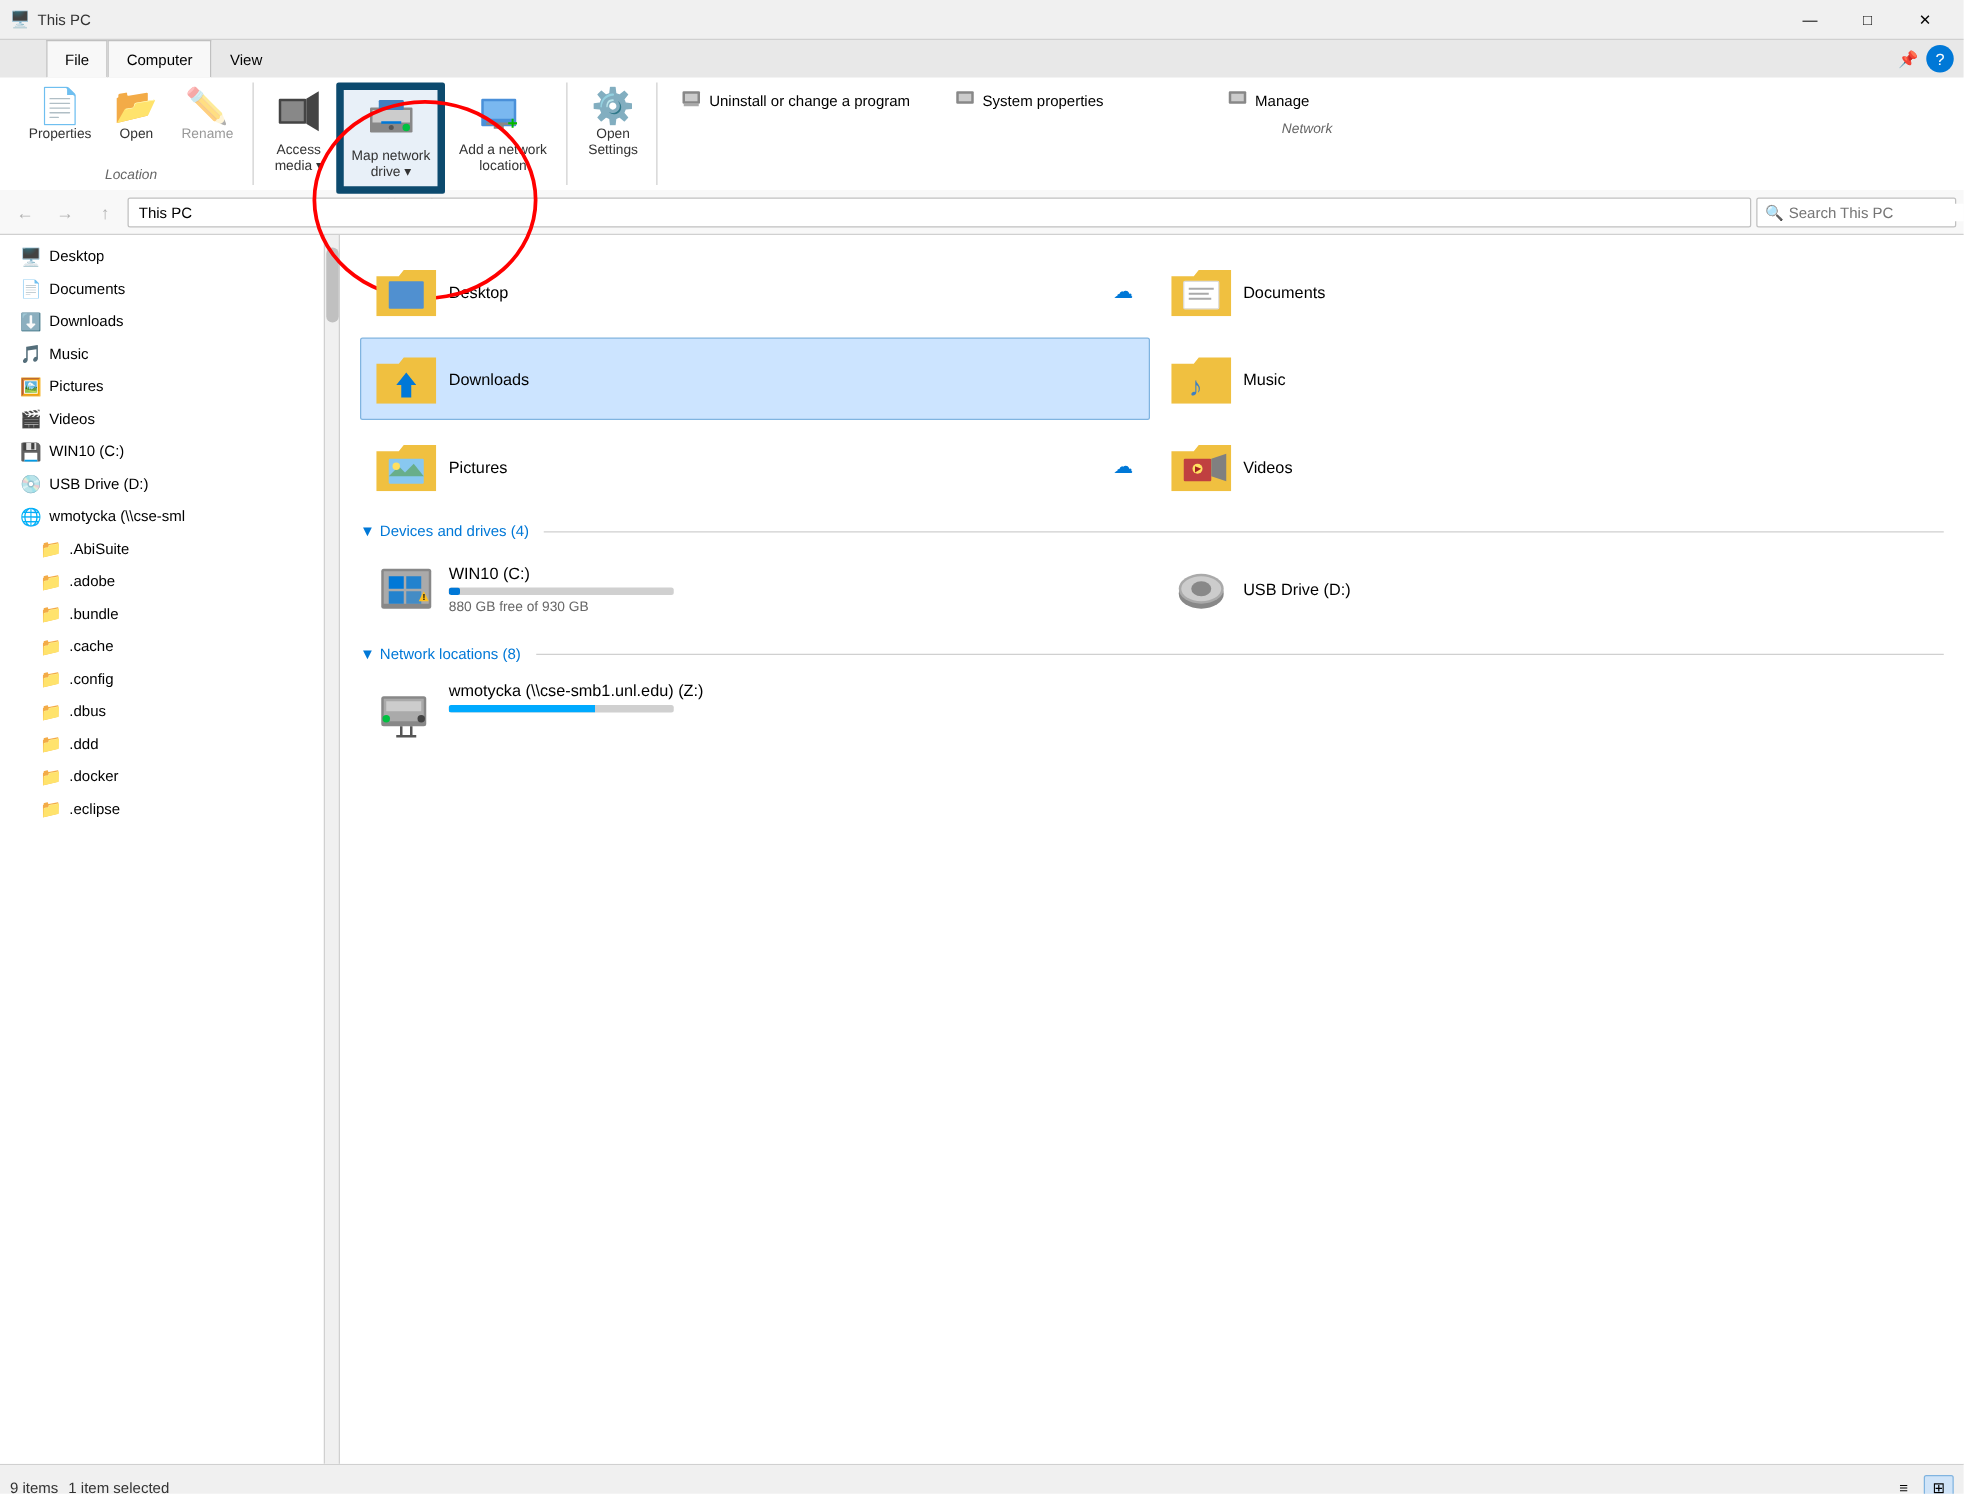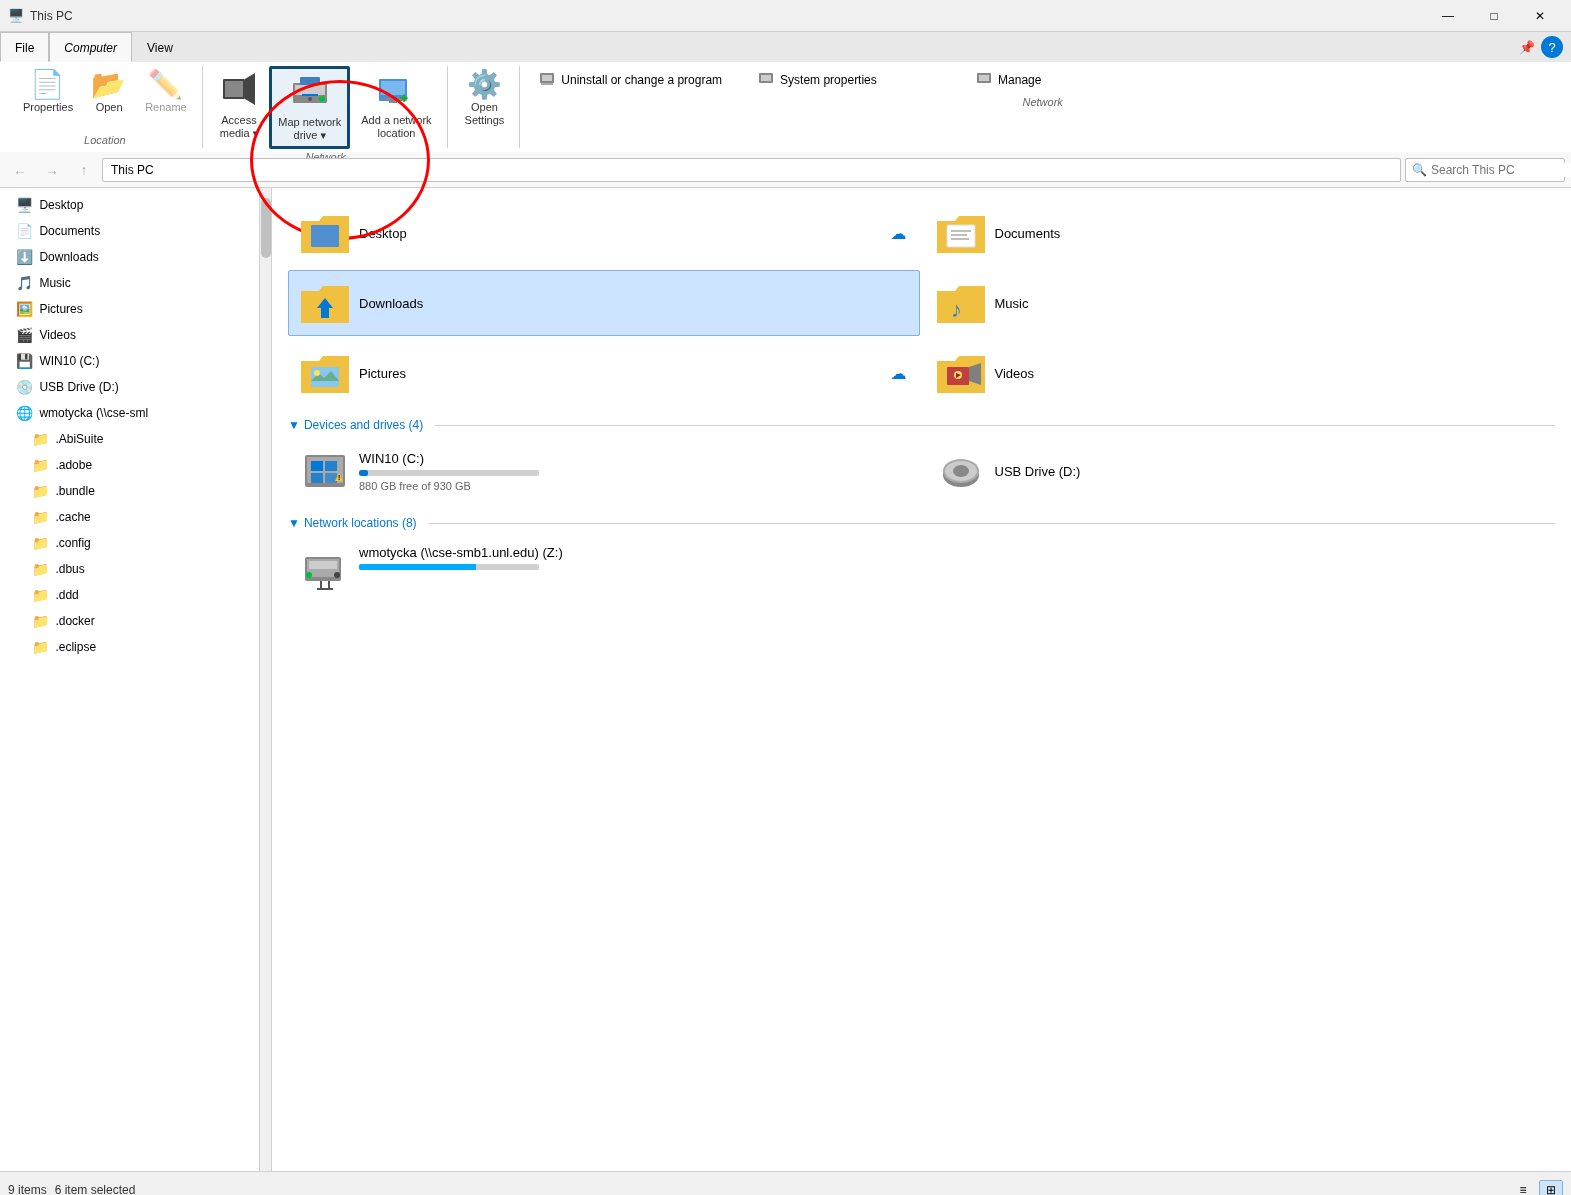--- a/index.html
+++ b/index.html
@@ -20,20 +20,21 @@
     .win-btn {
       width: 46px; height: 32px;
       border: none; background: transparent;
       font-size: 12px; cursor: pointer;
       display: flex; align-items: center; justify-content: center;
     }
     .ribbon-tabs {
       display: flex;
       height: 30px;
       background: #e8e8e8;
+      padding-left: 37px;
     }
     .ribbon-tab {
       padding: 0 14px;
       line-height: 30px;
       cursor: pointer;
       font-size: 12px;
       border: 1px solid transparent;
     }
     .ribbon-tab.active {
       background: #f8f8f8;
@@ -336,21 +337,21 @@
     <span class="title-bar-text">This PC</span>
     <div class="window-controls">
       <button class="win-btn">—</button>
       <button class="win-btn">□</button>
       <button class="win-btn close">✕</button>
     </div>
   </div>
 
   <div class="ribbon-tabs">
     <div class="ribbon-tab active">File</div>
-    <div class="ribbon-tab active" style="background:#f8f8f8;border:1px solid #c0c0c0;border-bottom-color:#f8f8f8;font-style:italic;">Computer</div>
+    <div class="ribbon-tab active" style="background:#f8f8f8;border:1px solid #c0c0c0;border-bottom-color:#f8f8f8;">Computer</div>
     <div class="ribbon-tab">View</div>
     <div style="flex:1;display:flex;align-items:center;justify-content:flex-end;padding-right:8px;">
       <button class="pin-help-btn" style="font-size:13px;">📌</button>
       <button class="pin-help-btn" style="font-size:13px;background:#0078d7;color:#fff;border-radius:50%;width:22px;height:22px;border:none;">?</button>
     </div>
   </div>
 
   <div class="ribbon-content">
 
     <div class="ribbon-group">
@@ -377,21 +378,21 @@
           <span class="btn-icon" style="font-size:28px;">
             
             <svg width="36" height="36" viewBox="0 0 36 36">
               <rect x="2" y="8" width="22" height="20" rx="1" fill="#444"></rect>
               <polygon points="24,8 34,2 34,34 24,28" fill="#444"></polygon>
               <rect x="4" y="10" width="18" height="16" fill="#888"></rect>
             </svg>
           </span>
           <span class="btn-label">Access<br>media ▾</span>
         </button>
-        <button class="ribbon-btn" style="background:#e8f0f8;border:3px solid #0c4a6e;">
+        <button class="ribbon-btn" style="background:#e8f0f8;border:6px solid #0c4a6e;">
           <span class="btn-icon">
             <svg width="36" height="36" viewBox="0 0 36 36">
               <rect x="1" y="10" width="34" height="20" rx="1" fill="#888"></rect>
               <rect x="3" y="12" width="30" height="10" fill="#ccc"></rect>
               <circle cx="18" cy="26" r="2" fill="#555"></circle>
               <rect x="8" y="4" width="20" height="8" rx="1" fill="#4080c0"></rect>
 
               <line x1="10" y1="22" x2="26" y2="22" stroke="#0078d7" stroke-width="2"></line>
 
               <circle cx="30" cy="26" r="3" fill="#00c040"></circle>
@@ -710,19 +711,19 @@
               </div>
             </div>
           </div>
         </div>
       </div>
     </div>
   </div>
 
   <div class="status-bar">
     <span>9 items</span>
-    <span>6 item selected</span>
+    <span>1 item selected</span>
     <div class="status-bar-right">
       <button class="view-btn" title="Details">≡</button>
       <button class="view-btn active" title="Large Icons">⊞</button>
     </div>
   </div>
 </div>
 
 </body></html>

